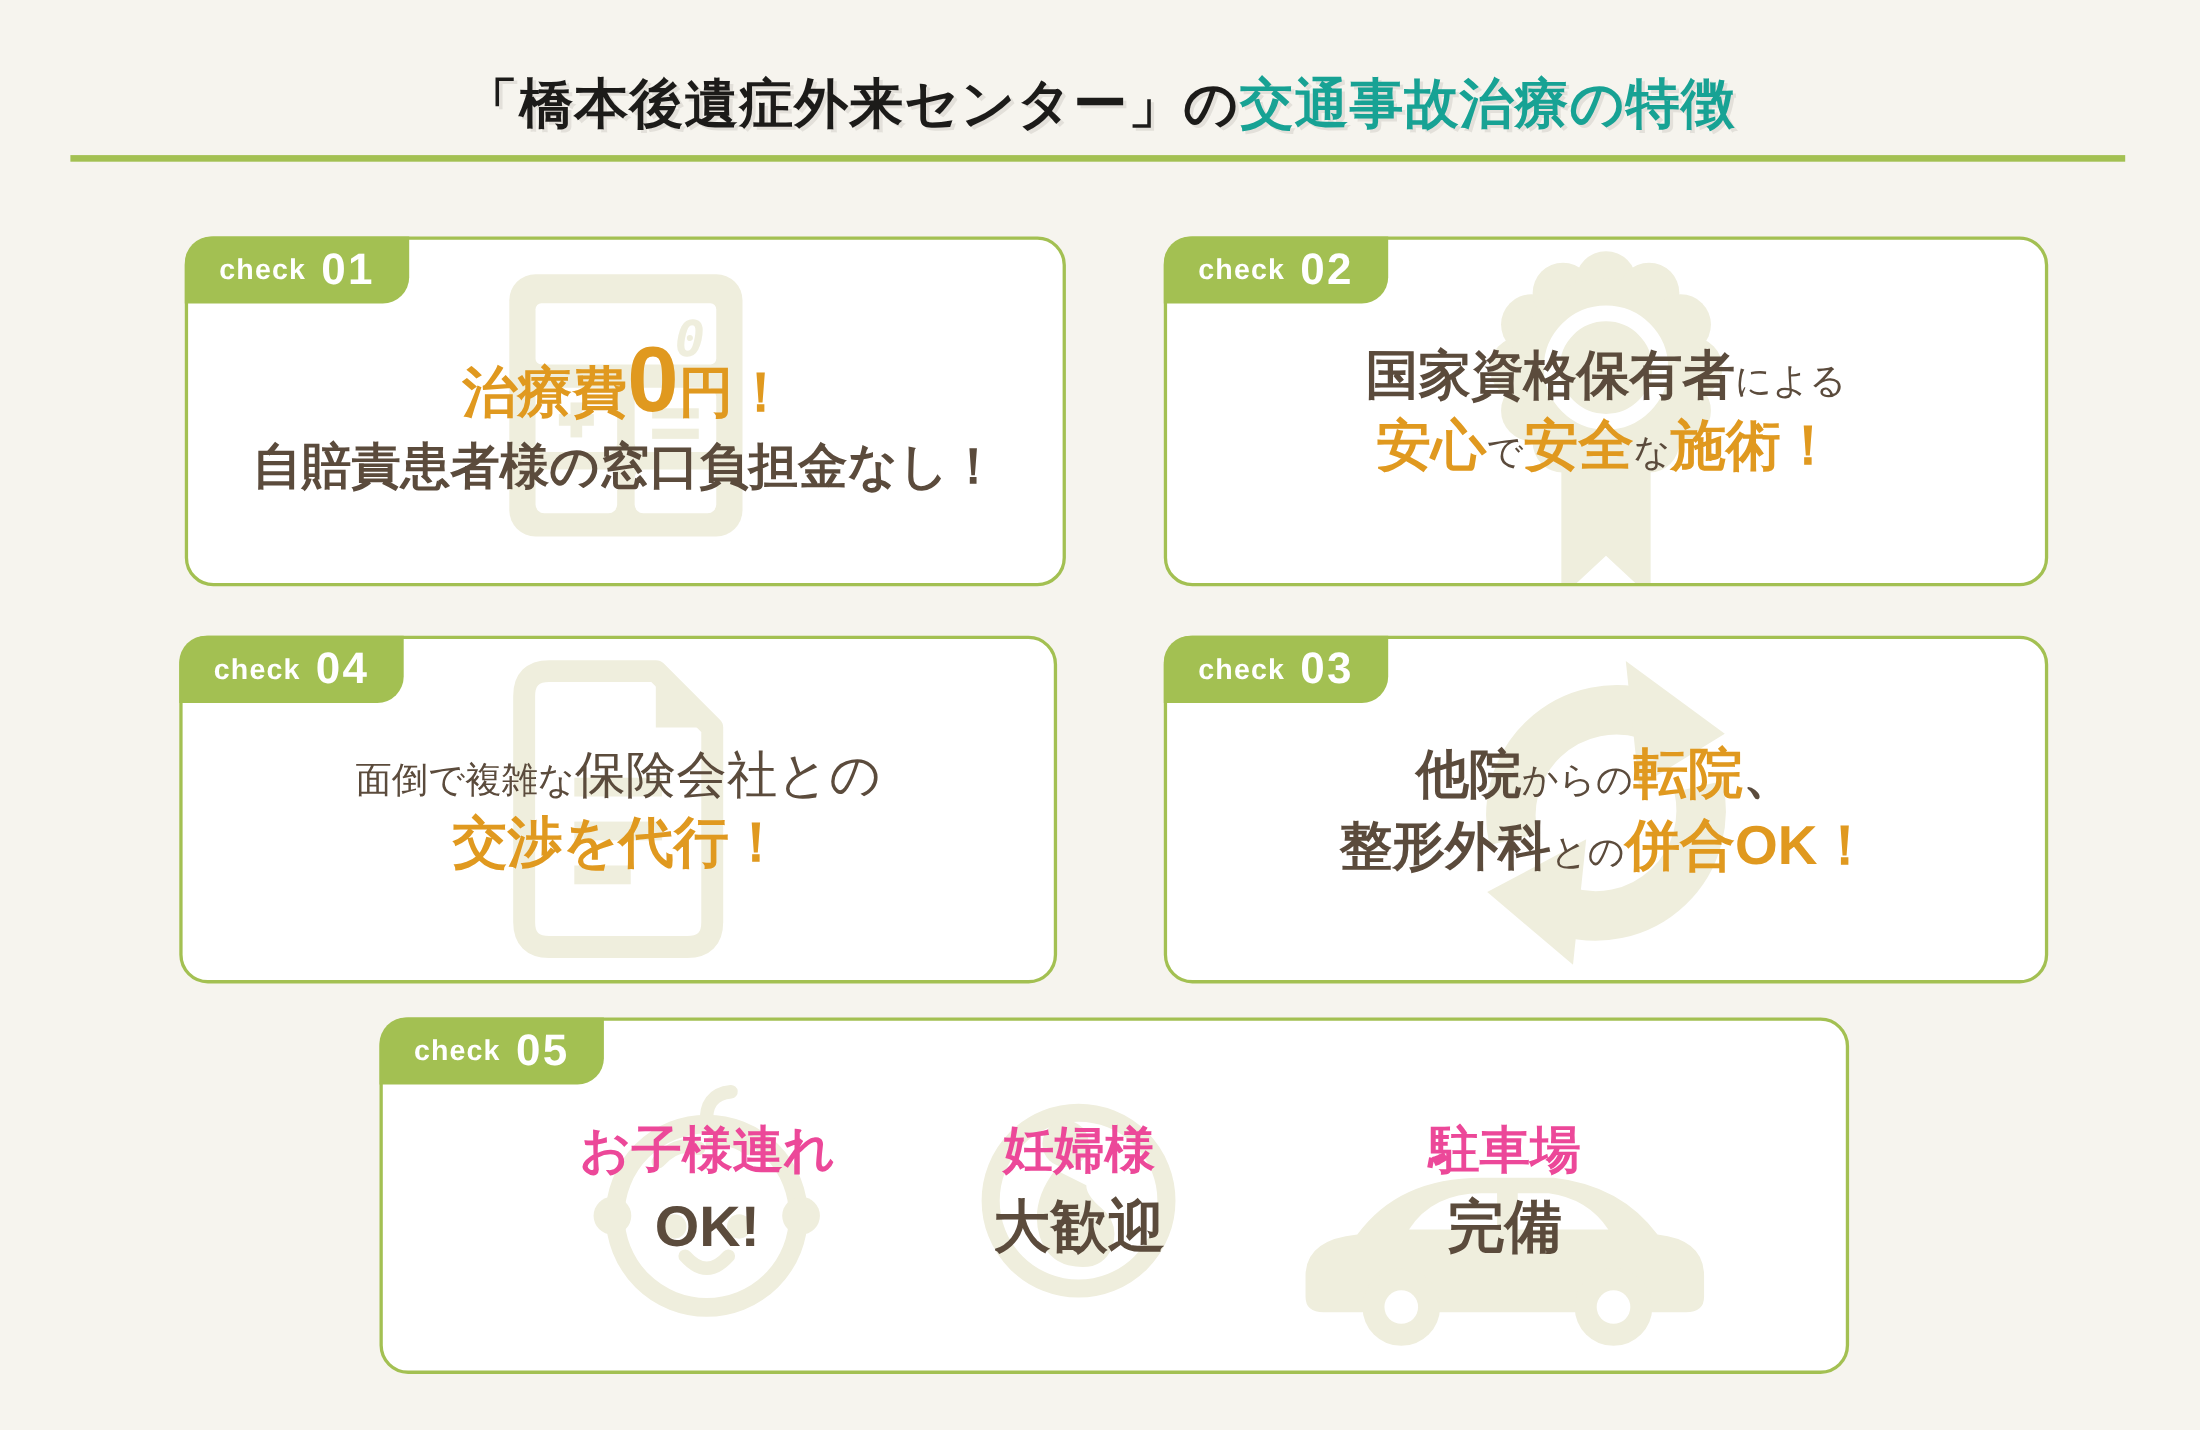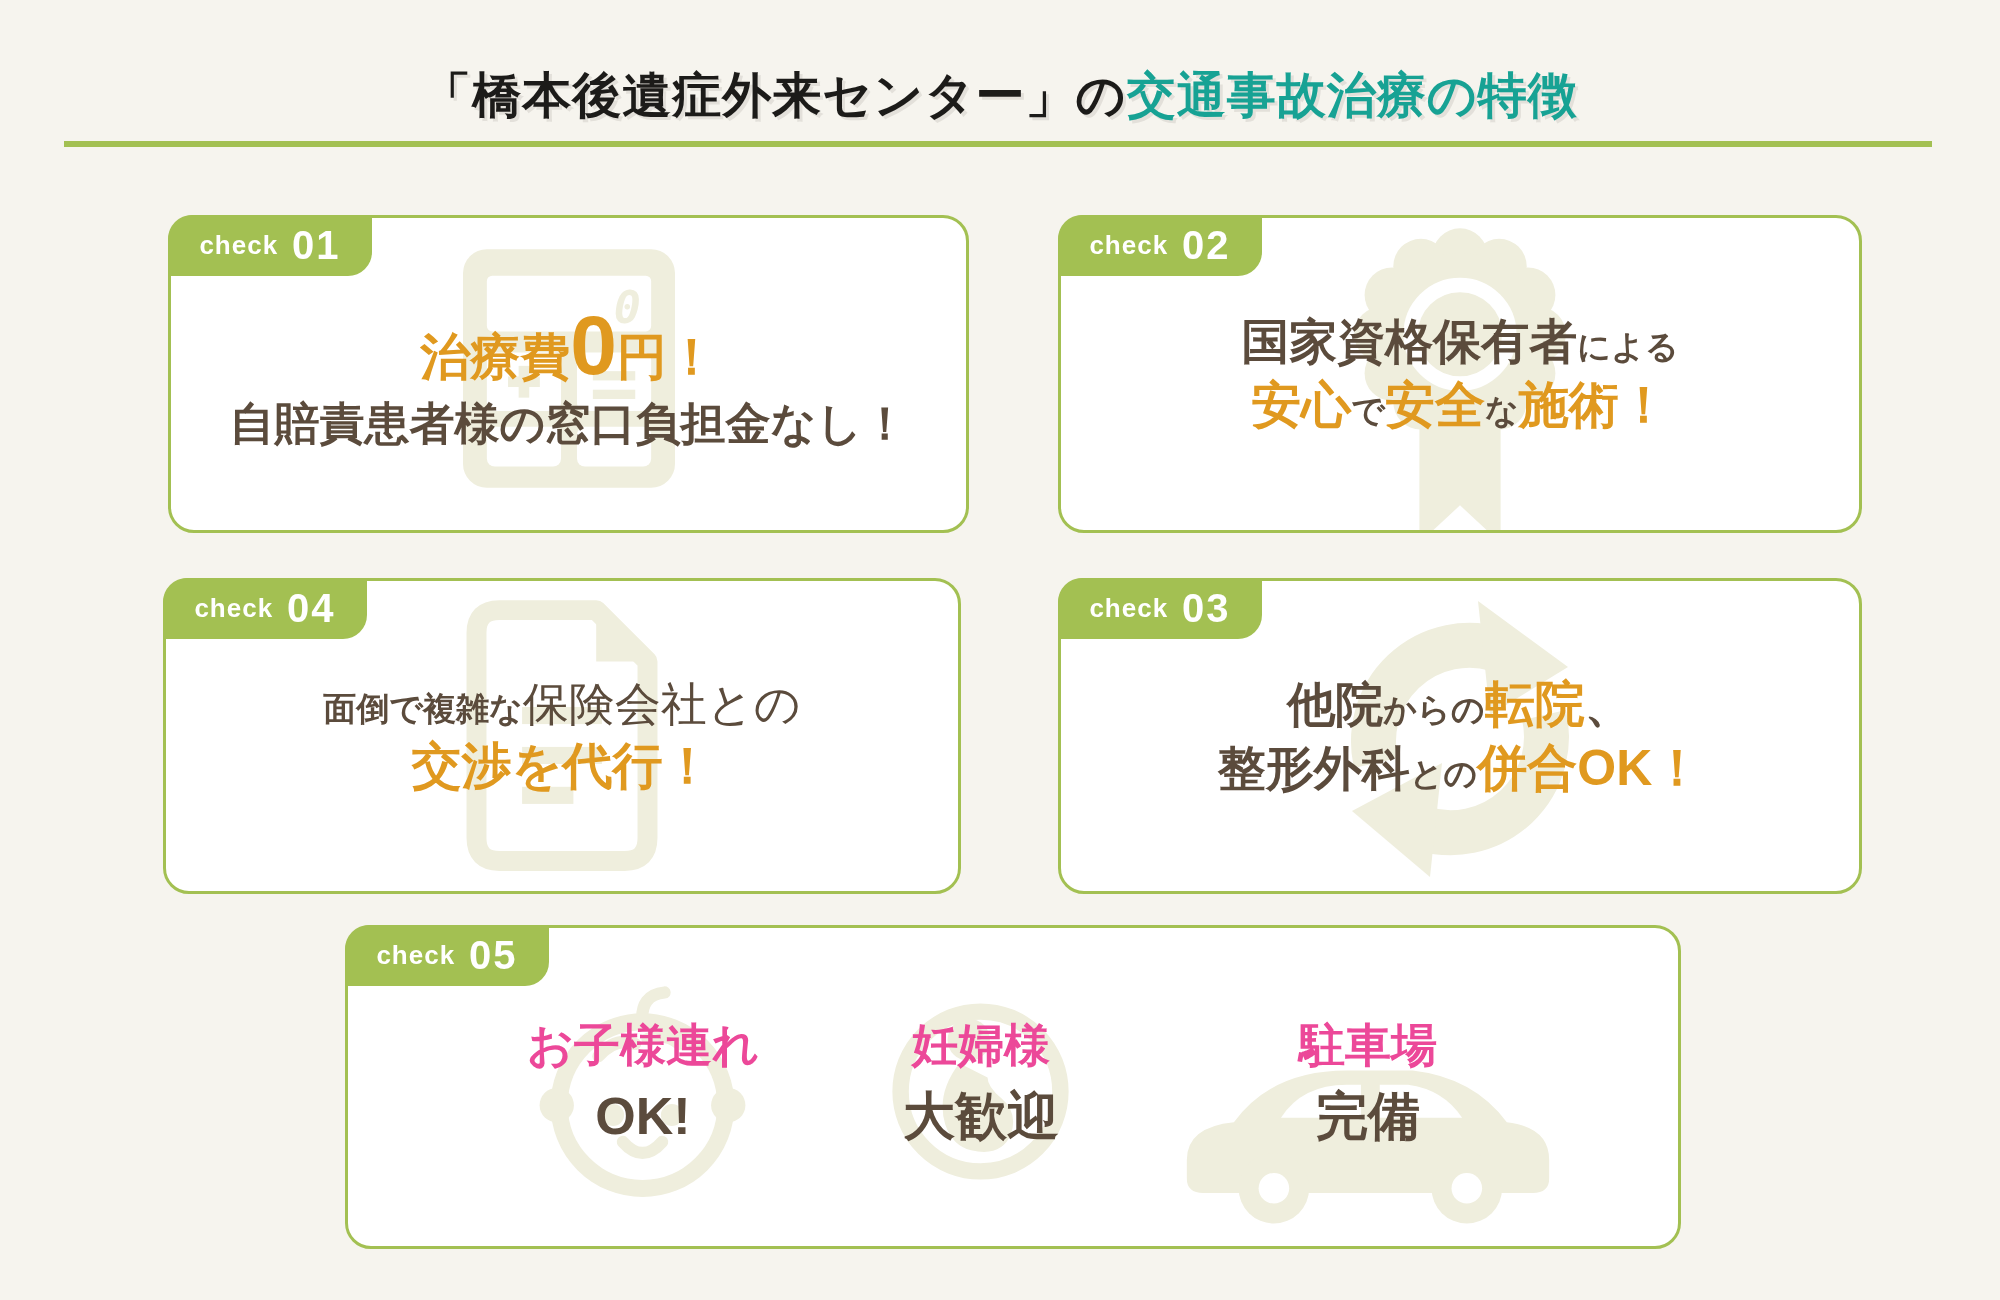--- a/index.html
+++ b/index.html
@@ -40,21 +40,21 @@
   .badge .bw{font-size:26px;font-weight:600;letter-spacing:1px;}
   .badge .bn{font-size:40px;font-weight:700;letter-spacing:2px;}
 
   
   .content{position:absolute;inset:0;display:flex;flex-direction:column;align-items:center;
            justify-content:center;gap:14px;z-index:2;text-align:center;white-space:nowrap;}
   .line{line-height:1;}
   .b-lg{color:#5b4b3c;font-size:48px;font-weight:800;}
   .b-xl{color:#5b4b3c;font-size:46px;font-weight:400;}
   .b-md{color:#5b4b3c;font-size:45px;font-weight:800;}
-  .b-sm{color:#5b4b3c;font-size:33px;font-weight:700;}
+  .b-sm{color:#5b4b3c;font-size:33px;font-weight:400;}
   .o-lg{color:#e0991f;font-size:50px;font-weight:800;}
   .o-xl{color:#e0991f;font-size:84px;font-weight:800;}
 
   
   .col{position:absolute;top:0;bottom:0;width:380px;display:flex;flex-direction:column;
        align-items:center;justify-content:center;gap:22px;padding-bottom:10px;z-index:2;text-align:center;}
   .col .label{color:#ec4899;font-size:46px;font-weight:700;line-height:1;}
   .col .sub{color:#5b4b3c;font-size:52px;font-weight:800;line-height:1;}
   .col1{left:105px;} .col2{left:443px;} .col3{left:830px;text-align:right;}
 </style>

